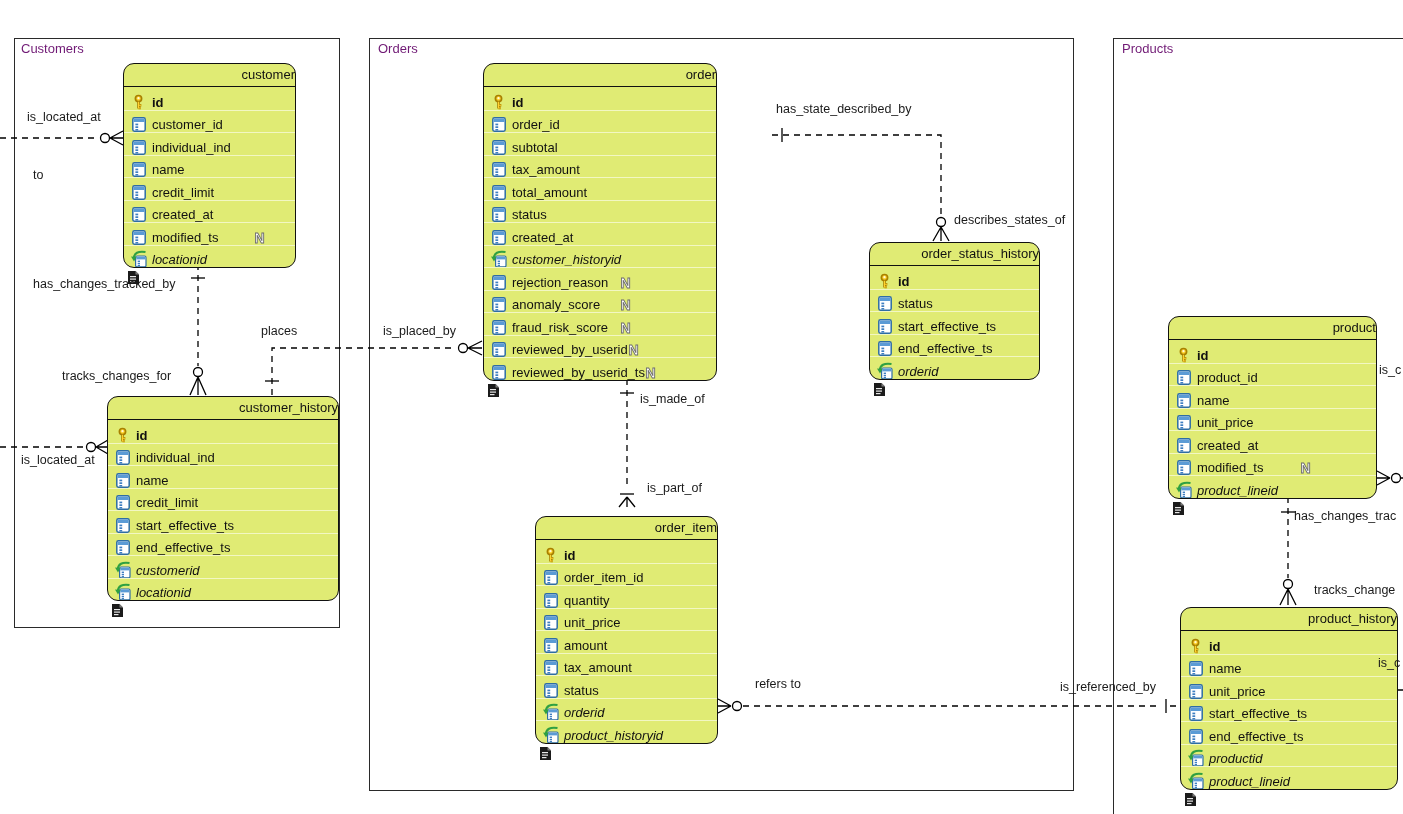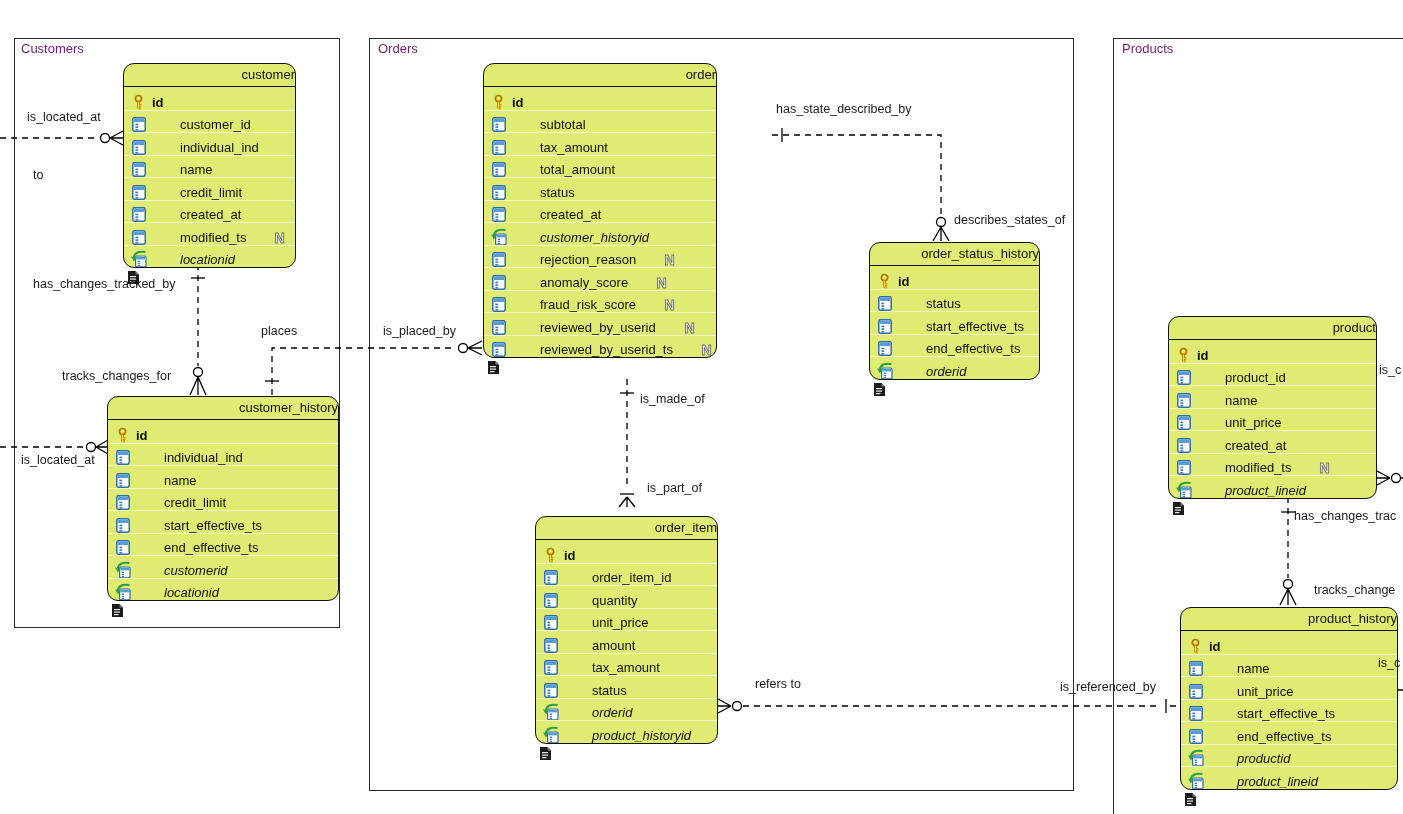--- a/index.html
+++ b/index.html
@@ -21,21 +21,21 @@
     border:1.6px solid #111;border-radius:11px;--nr:23px;
   }
   .tbl-title{
     height:22px;line-height:21px;text-align:right;font-size:13px;
     border-bottom:1.4px solid #111;white-space:nowrap;overflow:hidden;
   }
   .tbl-row{
     display:flex;align-items:flex-end;height:22.5px;padding:0 4px 0 6px;
     box-sizing:border-box;font-size:13px;white-space:nowrap;
   }
-  .tbl-row + .tbl-row{border-top:1px solid #f2f7c3;gap:28px;}
+  .tbl-row + .tbl-row{border-top:1px solid #f2f7c3;}
   .cicon{width:17px;flex:0 0 17px;display:flex;align-items:center;justify-content:center;}
   .cname{margin-left:5px;}
   .tbl-row.pk .cname{font-weight:bold;}
   .tbl-row.fk .cname{font-style:italic;}
   .nullable{margin-left:auto;margin-right:var(--nr);display:flex;align-items:center;}
   .note{position:absolute;left:3px;bottom:-18px;width:13px;height:15px;}
   
   .rlabel{position:absolute;font-size:12.5px;color:#1a1a1a;white-space:nowrap;}
 </style>
 </head>
@@ -363,20 +363,32 @@
         <div class="tbl-row">
     <span class="cicon">
             <svg width="14" height="15" viewBox="0 0 14 15">
               <rect x="0.8" y="0.8" width="12.4" height="13.4" rx="1.6" fill="#ffffff" stroke="#2e6da4" stroke-width="1.5"></rect>
               <rect x="1.6" y="1.6" width="10.8" height="3.4" fill="#5b9bd5"></rect>
               <rect x="3.4" y="6.6" width="2.8" height="1.7" fill="#3f7fc1"></rect>
               <rect x="3.4" y="9.3" width="2.8" height="1.7" fill="#3f7fc1"></rect>
               <rect x="3.4" y="12" width="2.8" height="1.5" fill="#3f7fc1"></rect>
             </svg>
           </span>
+    <span class="cname">order_id</span>
+  </div>
+        <div class="tbl-row">
+    <span class="cicon">
+            <svg width="14" height="15" viewBox="0 0 14 15">
+              <rect x="0.8" y="0.8" width="12.4" height="13.4" rx="1.6" fill="#ffffff" stroke="#2e6da4" stroke-width="1.5"></rect>
+              <rect x="1.6" y="1.6" width="10.8" height="3.4" fill="#5b9bd5"></rect>
+              <rect x="3.4" y="6.6" width="2.8" height="1.7" fill="#3f7fc1"></rect>
+              <rect x="3.4" y="9.3" width="2.8" height="1.7" fill="#3f7fc1"></rect>
+              <rect x="3.4" y="12" width="2.8" height="1.5" fill="#3f7fc1"></rect>
+            </svg>
+          </span>
     <span class="cname">subtotal</span>
   </div>
         <div class="tbl-row">
     <span class="cicon">
             <svg width="14" height="15" viewBox="0 0 14 15">
               <rect x="0.8" y="0.8" width="12.4" height="13.4" rx="1.6" fill="#ffffff" stroke="#2e6da4" stroke-width="1.5"></rect>
               <rect x="1.6" y="1.6" width="10.8" height="3.4" fill="#5b9bd5"></rect>
               <rect x="3.4" y="6.6" width="2.8" height="1.7" fill="#3f7fc1"></rect>
               <rect x="3.4" y="9.3" width="2.8" height="1.7" fill="#3f7fc1"></rect>
               <rect x="3.4" y="12" width="2.8" height="1.5" fill="#3f7fc1"></rect>

